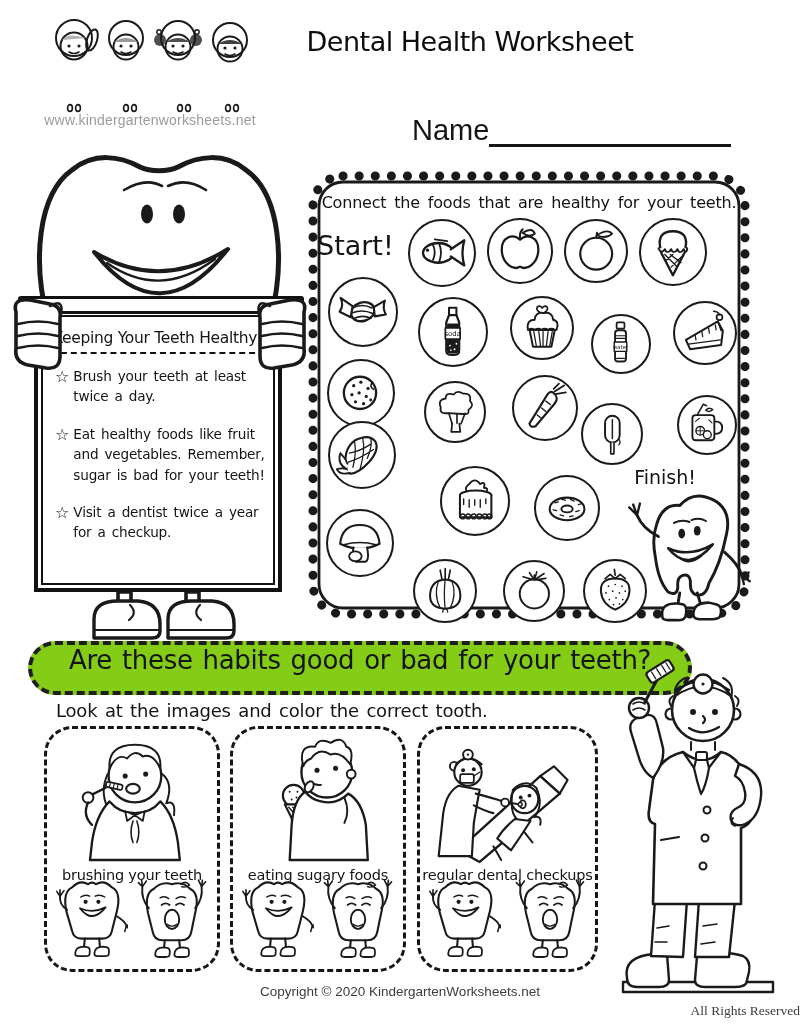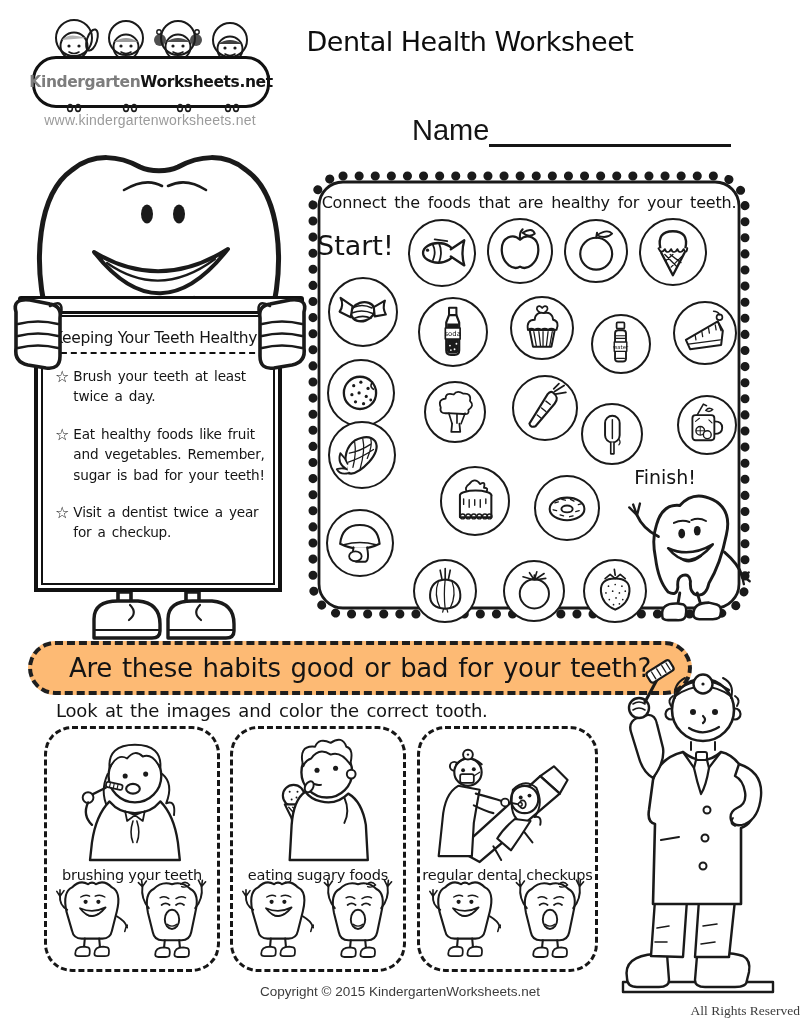--- a/index.html
+++ b/index.html
@@ -42,22 +42,22 @@
                     word-spacing:3px;letter-spacing:-0.2px;}
   .start{position:absolute;left:14px;top:64px;font-size:27px;}
   .finish{position:absolute;left:302px;top:300px;width:120px;text-align:center;font-size:19px;}
   .food{position:absolute;border:2.6px solid #1a1a1a;border-radius:50%;background:#fff;
         display:flex;align-items:center;justify-content:center;box-sizing:border-box;}
   .food svg{width:84%;height:84%;}
   .bottle-label{font-family:"DejaVu Sans",sans-serif;fill:#111;stroke:none;}
 
   
   .banner{left:28px;top:641px;width:664px;height:54px;border:4px dashed #1e1e1e;border-radius:30px;
-          display:flex;align-items:center;justify-content:center;font-size:26px;letter-spacing:-0.3px;
-          word-spacing:2px;background:#fdba74;box-sizing:border-box;}
+          display:flex;align-items:flex-start;justify-content:center;font-size:26px;letter-spacing:-0.3px;
+          word-spacing:2px;background:#84cc16;box-sizing:border-box;}
   .subtitle{left:46px;top:700px;font-size:18px;letter-spacing:-0.2px;word-spacing:2px;margin-left:10px;}
   .card{position:absolute;top:726px;height:246px;border:3.5px dashed #161616;border-radius:28px;
         background:#fff;box-sizing:border-box;}
   .card-label{position:absolute;left:0;top:138px;width:100%;text-align:center;font-size:14.5px;letter-spacing:-0.2px;}
   .card-scene{position:absolute;left:50%;top:4px;transform:translateX(-50%);}
   .tooth-happy{position:absolute;left:9px;bottom:7px;width:72px;height:90px;}
   .tooth-sad{position:absolute;right:9px;bottom:7px;width:72px;height:90px;}
 
   
   .copy1{left:0;top:984px;width:100%;text-align:center;font-size:13.5px;color:#3c3c3c;
@@ -130,24 +130,20 @@
       <circle cx="131" cy="36" r="1.6" class="bk"></circle>
         <circle cx="141" cy="36" r="1.6" class="bk"></circle>
       <path d="M131 42 Q136 45 141 42" class="ln" stroke-width="1.6"></path>
       <circle cx="188" cy="30" r="17" fill="#3f3f3f" class="ln" stroke-width="2"></circle>
       <circle cx="188" cy="39" r="12.5" fill="#7a7a7a" class="ln" stroke-width="2"></circle>
       <path d="M176 34 Q188 26 200 34" fill="#3f3f3f" stroke="none"></path>
       <circle cx="183" cy="38" r="1.6" class="bk"></circle>
         <circle cx="193" cy="38" r="1.6" class="bk"></circle>
       <path d="M183 44 Q188 47 193 44" class="ln" stroke-width="1.6"></path>
     </svg>
-    <div class="brandbox">
-      <span class="brand-gray">Kindergarten</span>
-        <span class="brand-black">Worksheets.net</span>
-    </div>
     <svg width="232" height="14" style="position:absolute;left:4px;top:94px">
       <g class="ln" stroke-width="1.6" fill="#fff">
         <ellipse cx="38" cy="8" rx="2.4" ry="3.4"></ellipse>
           <ellipse cx="46" cy="8" rx="2.4" ry="3.4"></ellipse>
         <ellipse cx="94" cy="8" rx="2.4" ry="3.4"></ellipse>
           <ellipse cx="102" cy="8" rx="2.4" ry="3.4"></ellipse>
         <ellipse cx="148" cy="8" rx="2.4" ry="3.4"></ellipse>
           <ellipse cx="156" cy="8" rx="2.4" ry="3.4"></ellipse>
         <ellipse cx="196" cy="8" rx="2.4" ry="3.4"></ellipse>
           <ellipse cx="204" cy="8" rx="2.4" ry="3.4"></ellipse>
@@ -561,15 +557,15 @@
     <circle cx="108" cy="50" r="31" class="ln wh" stroke-width="2.6"></circle>
     <path d="M80 38 Q78 24 90 18 M136 38 Q140 24 128 18 M76 46 Q72 40 78 36 M142 46 Q146 40 140 36" class="ln" stroke-width="2"></path>
     <path d="M80 36 Q108 17 136 36 M82 30 Q108 12 134 30" class="ln" stroke-width="2.2"></path>
     <circle cx="108" cy="24" r="9.5" class="ln wh" stroke-width="2.4"></circle>
     <circle cx="108" cy="24" r="1.6" class="bk"></circle>
     <circle cx="98" cy="52" r="3" class="bk"></circle>
       <circle cx="120" cy="52" r="3" class="bk"></circle>
     <path d="M108 56 Q112 60 108 63 M94 68 Q108 77 124 67" class="ln" stroke-width="2.2"></path>
   </svg>
 
-  <div class="abs copy1">Copyright © 2015 KindergartenWorksheets.net</div>
+  <div class="abs copy1">Copyright © 2020 KindergartenWorksheets.net</div>
   <div class="abs copy2">All Rights Reserved</div>
 </div>
 
 </body></html>

